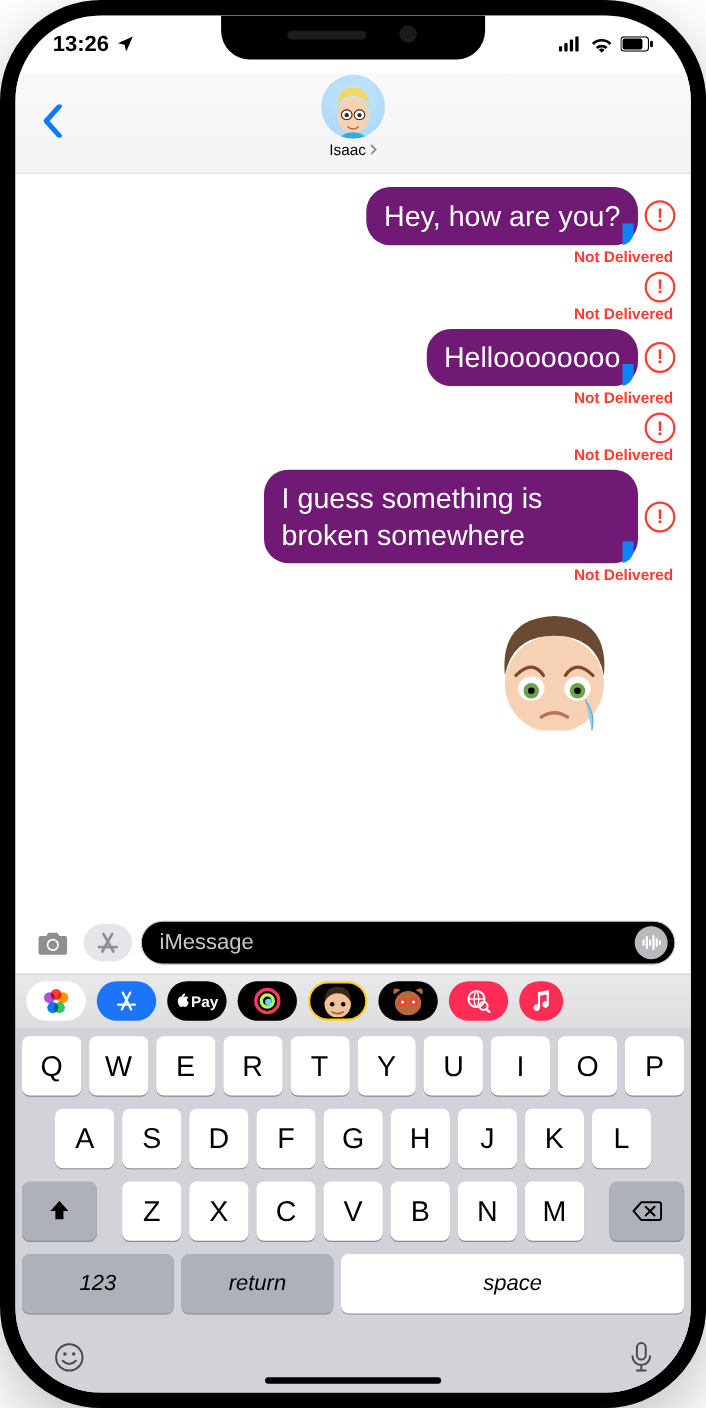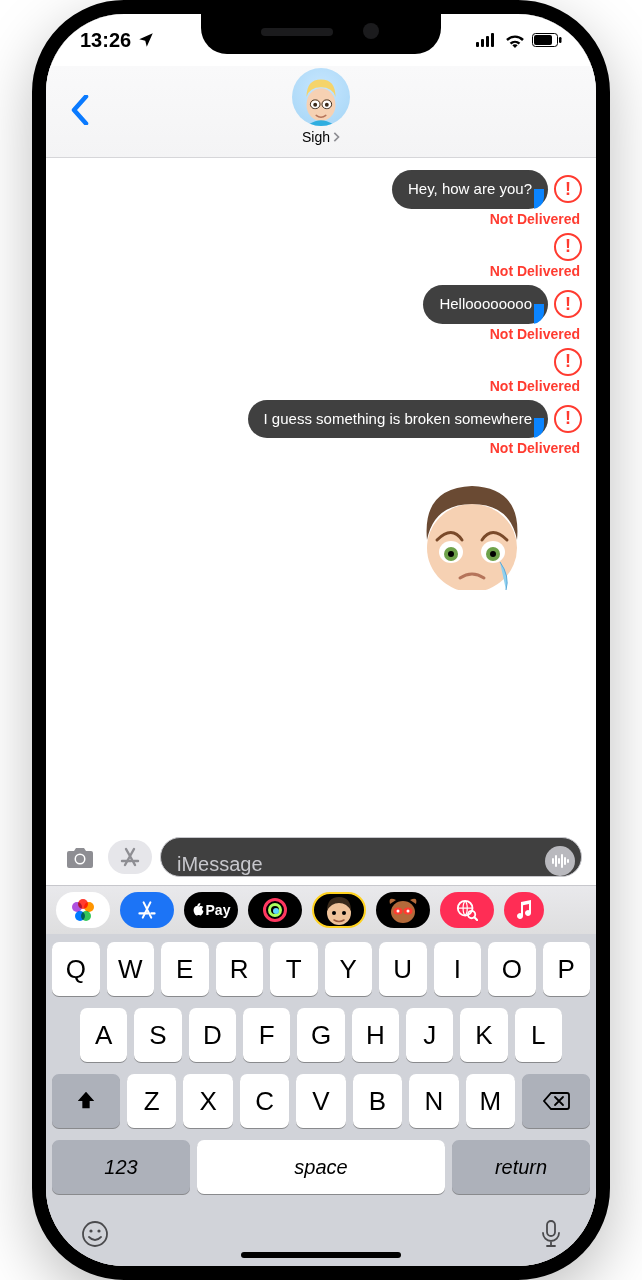--- a/index.html
+++ b/index.html
@@ -6,21 +6,21 @@
     body {
       font-family: -apple-system, BlinkMacSystemFont, "Helvetica Neue", Helvetica, Arial, sans-serif;
       background: #fff;
       display: flex;
       justify-content: center;
       align-items: flex-start;
     }
     
     .device {
       position: relative;
-      width: 578px;
+      width: 642px;
       height: 1280px;
       background: #fff;
       border-radius: 92px;
       border: 14px solid #000;
       box-shadow: inset 0 0 0 6px #1b1b1d, 0 20px 60px rgba(0,0,0,.25);
       overflow: hidden;
     }
     .side-btn { position: absolute; background:#151518; border-radius:4px; }
     .side-btn.silence { left:-20px; top:170px;  width:8px; height:36px; }
     .side-btn.volup   { left:-20px; top:250px;  width:8px; height:72px; }
@@ -58,21 +58,21 @@
       background: radial-gradient(circle at 50% 35%, #c6e6ff 0%, #a5d5f5 100%);
       display:flex; align-items:flex-end; justify-content:center; overflow:hidden;
     }
     .contact-name-row { font-size:14px; color:#000; display:inline-flex; align-items:center; gap:2px; }
     .contact-name-row .chev { color:#8e8e93; }
 
     
     .thread { flex:1; overflow:hidden; background:#fff; padding:6px 14px 0; position:relative; }
     .msg-row { display:flex; justify-content:flex-end; align-items:center; gap:6px; margin-top:6px; }
     .bubble {
-      max-width: 360px; background:#404040; color:#fff; font-size:15px;
+      max-width: 360px; background:#701a75; color:#fff; font-size:26px;
       padding:10px 16px; border-radius:22px; line-height:1.25; position:relative;
     }
     .bubble .tail {
       position:absolute; right:-6px; bottom:0; width:20px; height:20px; overflow:hidden;
     }
     .bubble .tail::before {
       content:""; position:absolute; left:-10px; bottom:0; width:20px; height:20px;
       background:#0a84ff; border-radius:0 0 12px 0;
     }
     .err-badge {
@@ -81,22 +81,22 @@
       flex:0 0 auto;
     }
     .not-delivered { color:#ff3b30; font-size:14px; font-weight:600; text-align:right; margin:2px 2px 6px 0; }
     .sticker-row { display:flex; justify-content:flex-end; padding-right:40px; margin-top:14px; }
     .sticker { width:140px; height:120px; }
 
     
     .compose { display:flex; align-items:center; gap:8px; padding:6px 14px 8px; background:#fff; }
     .ic-btn { width:40px; height:40px; border-radius:50%; display:flex; align-items:center; justify-content:center; color:#8e8e93; }
     .compose-field {
-      flex:1; display:flex; align-items:flex-end; height:40px; border:1px solid #c7c7cc;
-      border-radius:20px; padding:0 6px 0 16px; background:#404040;
+      flex:1; display:flex; align-items:center; height:40px; border:1px solid #c7c7cc;
+      border-radius:20px; padding:0 6px 0 16px; background:#000000;text-decoration:underline;
     }
     .compose-field .ph { flex:1; color:#c7c7cc; font-size:20px; }
     .audio-btn { width:30px; height:30px; border-radius:50%; background:#b9b9be; display:flex; align-items:center; justify-content:center; }
 
     
     .app-strip { background: linear-gradient(#e9e9ec,#dededf); padding:6px 10px; display:flex; gap:10px; align-items:flex-start; border-top:1px solid #c7c7cc; }
     .app-pill { height:36px; min-width:54px; border-radius:18px; display:flex; align-items:center; justify-content:center; font-size:18px; color:#fff; }
     .pill-photos  { background:#fff; }
     .pill-store   { background:#1c74f6; }
     .pill-pay     { background:#000; color:#fff; font-weight:600; font-size:14px; }
@@ -202,21 +202,21 @@
               <circle cx="36" cy="38" r="4.5" fill="#fff"></circle>
             <circle cx="24" cy="38" r="2" fill="#3a2a1a"></circle>
               <circle cx="36" cy="38" r="2" fill="#3a2a1a"></circle>
             <rect x="19" y="33" width="10" height="9" rx="4.5" fill="none" stroke="#3a2a1a" stroke-width="1"></rect>
             <rect x="31" y="33" width="10" height="9" rx="4.5" fill="none" stroke="#3a2a1a" stroke-width="1"></rect>
             <path d="M25 49 Q30 53 35 49" fill="none" stroke="#b5745a" stroke-width="1.5" stroke-linecap="round"></path>
             <path d="M18 58 Q30 50 42 58 L42 62 L18 62 Z" fill="#2faee0"></path>
           </svg>
         </div>
         <span class="contact-name-row">
-          <span>Sigh</span>
+          <span>Isaac</span>
           <span class="chev">
             <svg width="8" height="10" viewBox="0 0 8 12">
                 <path fill="none" stroke="#8e8e93" stroke-width="2" d="M2 1l5 5-5 5"></path>
               </svg>
           </span>
         </span>
       </div>
     </div>
 
     <div class="thread">
@@ -416,22 +416,22 @@
           </div>
         <div class="key fn bsp">
           <svg width="28" height="20" viewBox="0 0 28 20">
             <path fill="none" stroke="#000" stroke-width="1.8" d="M9 2h16a2 2 0 012 2v12a2 2 0 01-2 2H9l-7-8z"></path>
             <path stroke="#000" stroke-width="1.8" stroke-linecap="round" d="M13 6l8 8M21 6l-8 8"></path>
           </svg>
         </div>
       </div>
       <div class="krow bottom">
         <div class="key num">123</div>
+        <div class="key ret">return</div>
         <div class="key space">space</div>
-        <div class="key ret">return</div>
       </div>
       <div class="kb-footer">
         <span>
           <svg width="30" height="30" viewBox="0 0 30 30">
             <circle cx="15" cy="15" r="12" fill="none" stroke="#4a4a4d" stroke-width="1.8"></circle>
             <circle cx="11" cy="12" r="1.6" fill="#4a4a4d"></circle>
               <circle cx="19" cy="12" r="1.6" fill="#4a4a4d"></circle>
             <path d="M9 18 q6 6 12 0" fill="none" stroke="#4a4a4d" stroke-width="1.8" stroke-linecap="round"></path>
           </svg>
         </span>

